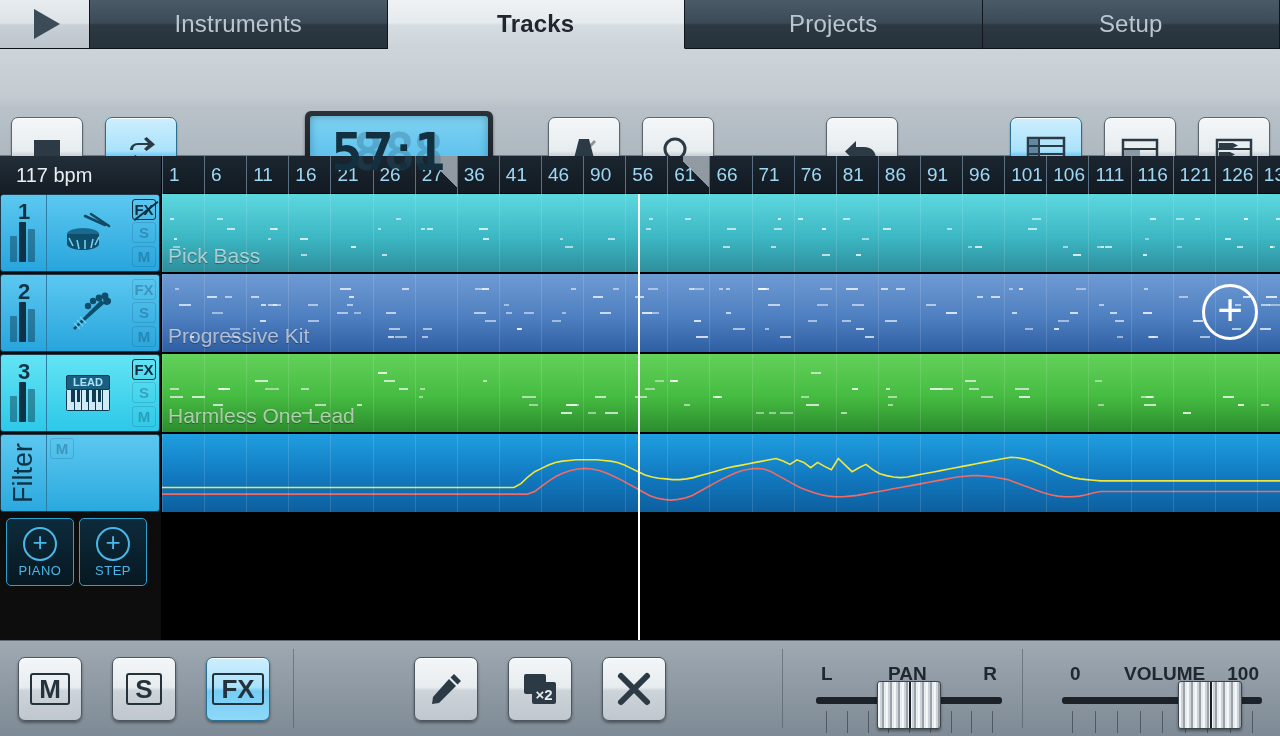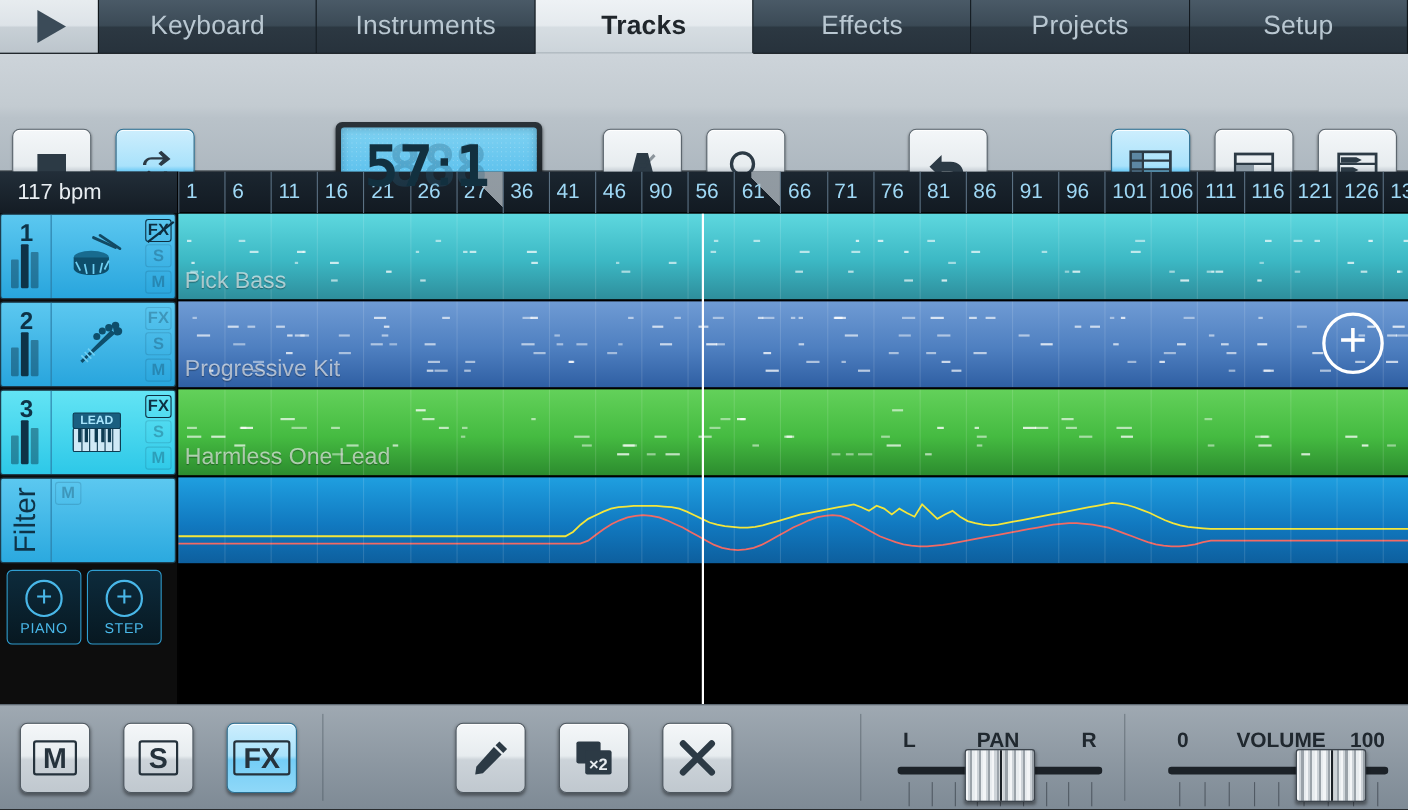--- a/index.html
+++ b/index.html
@@ -143,30 +143,24 @@
 </head>
 <body>
 
 <div class="app">
 
   <div class="tabbar">
     <div class="tab play">
       <div class="playtri"></div>
     </div>
     <div class="tab">
-        <span>Keyboard</span>
-      </div>
-    <div class="tab">
         <span>Instruments</span>
       </div>
     <div class="tab active">
         <span>Tracks</span>
-      </div>
-    <div class="tab">
-        <span>Effects</span>
       </div>
     <div class="tab">
         <span>Projects</span>
       </div>
     <div class="tab">
         <span>Setup</span>
       </div>
   </div>
 
   <div class="toolbar">

